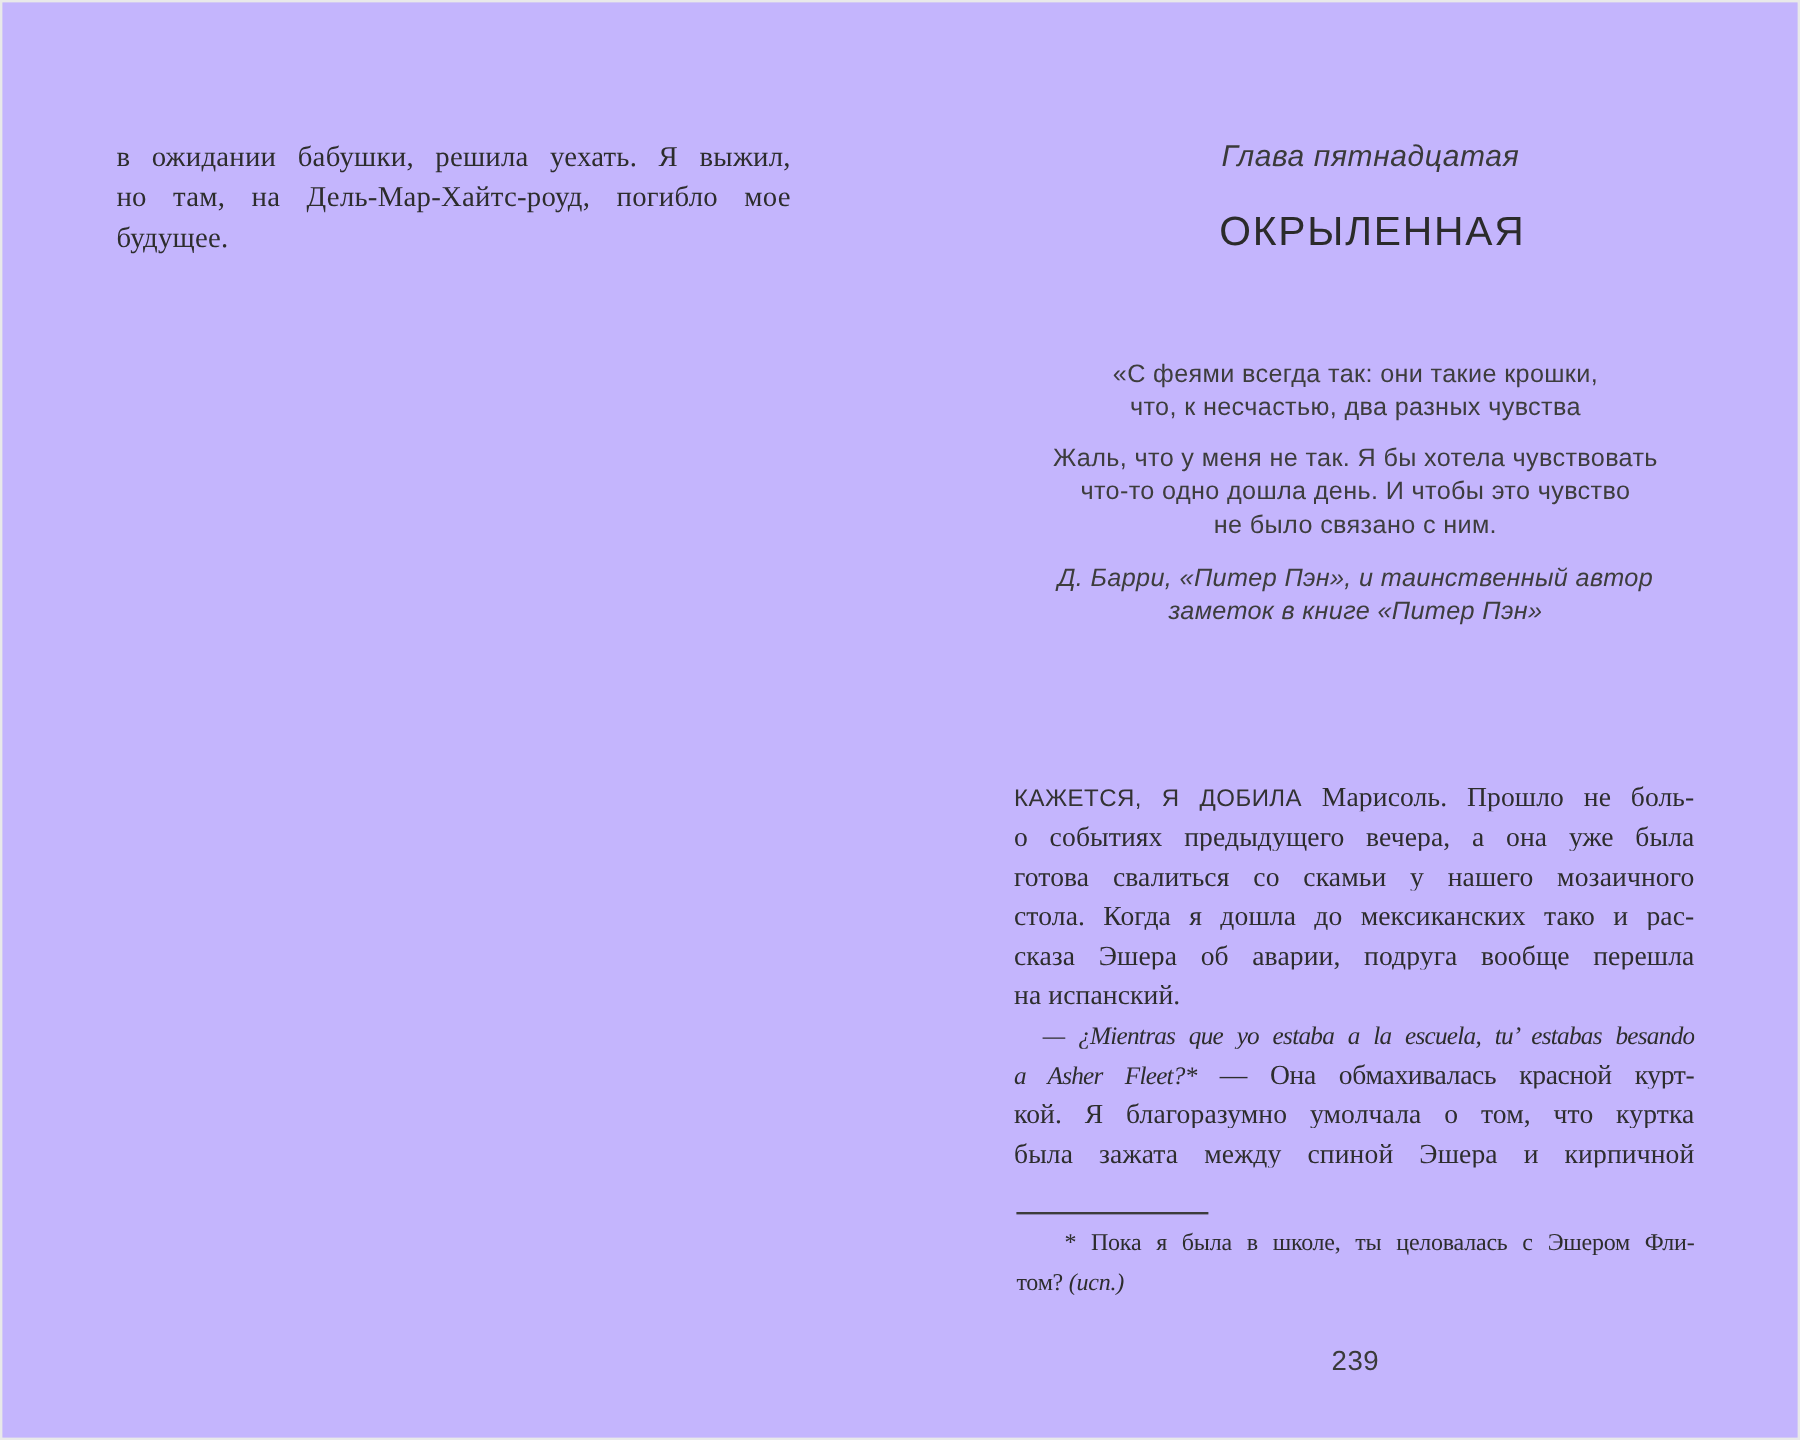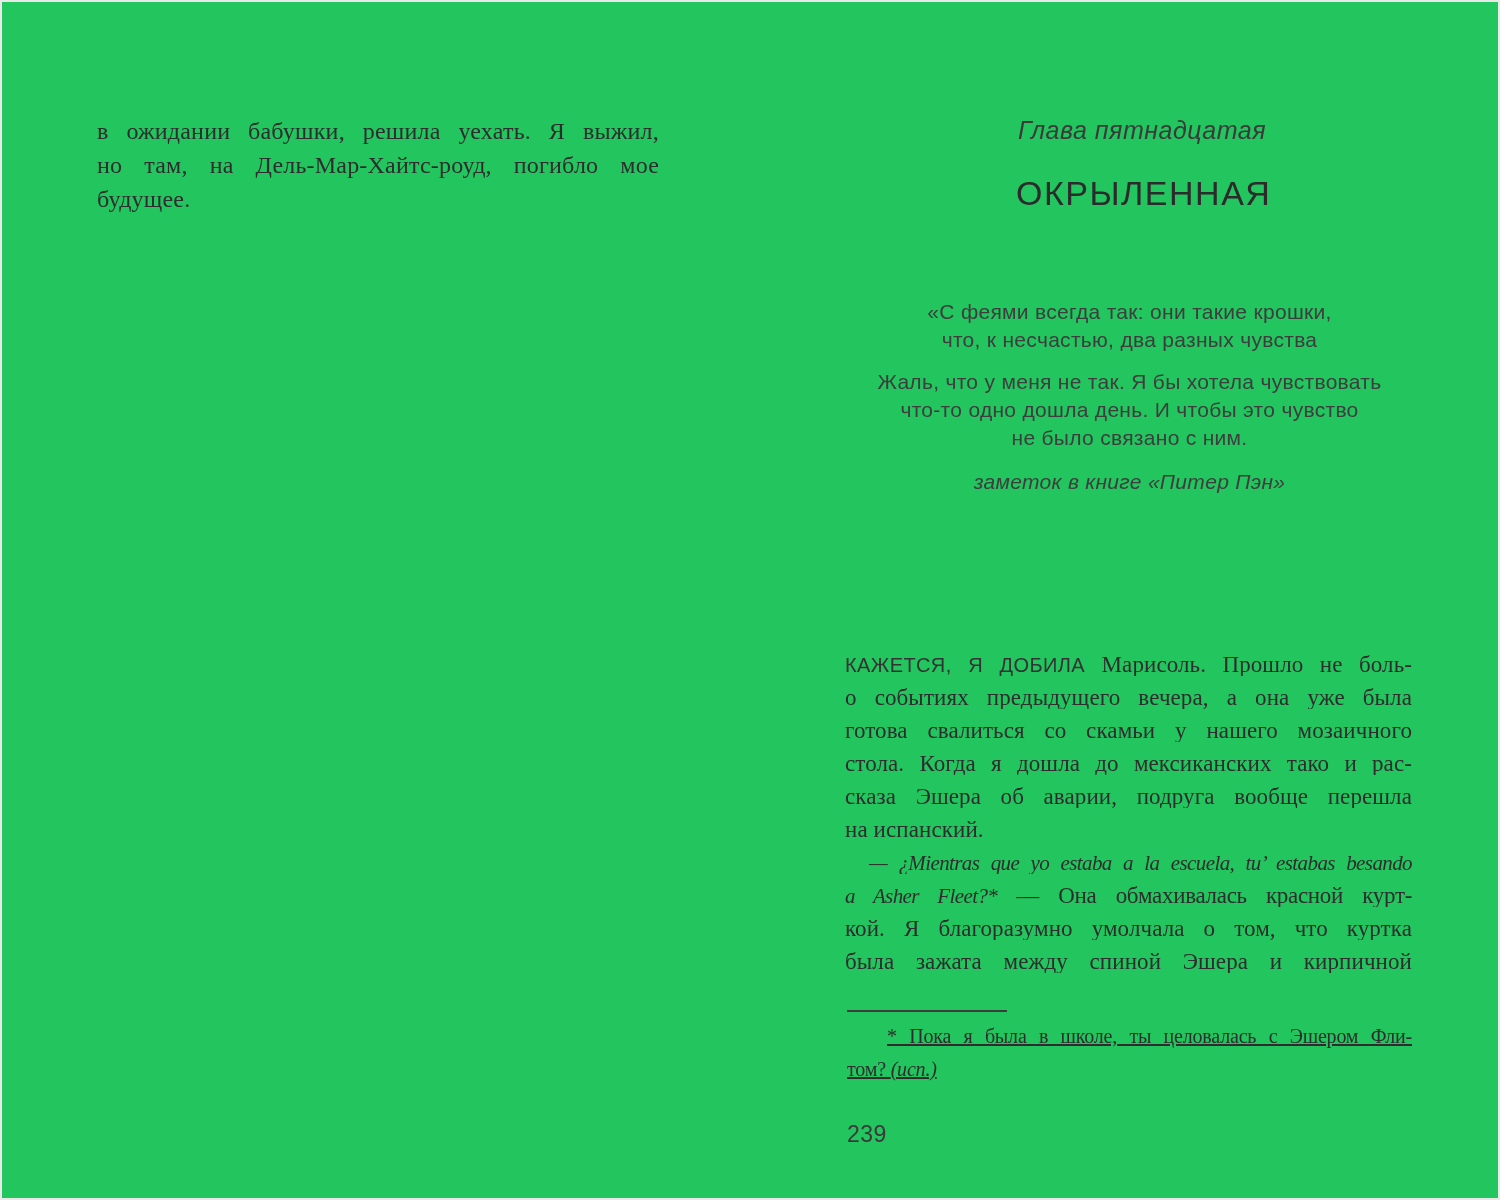--- a/index.html
+++ b/index.html
@@ -1,19 +1,19 @@
 <!DOCTYPE html>
 <html lang="ru"><head>
 <meta charset="utf-8">
 <style>
   html,body { margin:0; padding:0; background:#f4f4f4; }
   .frame {
     position:relative;
     width:1500px; height:1200px;
-    background:#22c55e;
+    background:#c4b5fd;
     border:2px solid #e9e9e9;
     box-sizing:border-box;
     overflow:hidden;
     font-family:"Liberation Serif", serif;
     color:#2d2d2d;
   }
   
   .line { display:block; }
   .jline { text-align:justify; overflow:hidden; }
   .jline::after { content:""; display:inline-block; width:100%; height:0; }
@@ -65,27 +65,28 @@
   .spanish { font-size:21px; letter-spacing:-0.6px; }
   .mixed-lat { letter-spacing:-0.3px; }
 
   
   .footnote-rule {
     position:absolute; left:845px; top:1008px;
     width:160px; height:2px; background:#3c3c3c;
   }
   .footnote {
     position:absolute; left:845px; top:1018px; width:565px;
-    font-size:20px; line-height:33px; letter-spacing:-0.2px;text-decoration:underline;
+    font-size:20px; line-height:33px; letter-spacing:-0.2px;
   }
   .footnote .jline { height:33px; padding-left:40px; }
 
   
   .page-number {
     position:absolute; left:845px; top:1119px; width:565px;
+    text-align:center;
     font-family:"Liberation Sans", sans-serif;
     font-size:23px; font-weight:300; color:#3a3a3a;
     letter-spacing:0.5px;
   }
 </style>
 </head>
 <body>
 
 <div class="frame">
 
@@ -102,20 +103,21 @@
     <div class="quote1">
       <div class="line">«С феями всегда так: они такие крошки,</div>
       <div class="line">что, к несчастью, два разных чувства</div>
     </div>
     <div class="quote2">
       <div class="line">Жаль, что у меня не так. Я бы хотела чувствовать</div>
       <div class="line">что-то одно дошла день. И чтобы это чувство</div>
       <div class="line">не было связано с ним.</div>
     </div>
     <div class="attribution">
+      <div class="line">Д. Барри, «Питер Пэн», и таинственный автор</div>
       <div class="line">заметок в книге «Питер Пэн»</div>
     </div>
   </div>
 
   <div class="body-block">
     <div class="line jline">
       <span class="lead-in">КАЖЕТСЯ, Я ДОБИЛА</span><span> Марисоль. Прошло не боль-</span>
     </div>
     <div class="line jline">о событиях предыдущего вечера, а она уже была</div>
     <div class="line jline">готова свалиться со скамьи у нашего мозаичного</div>

